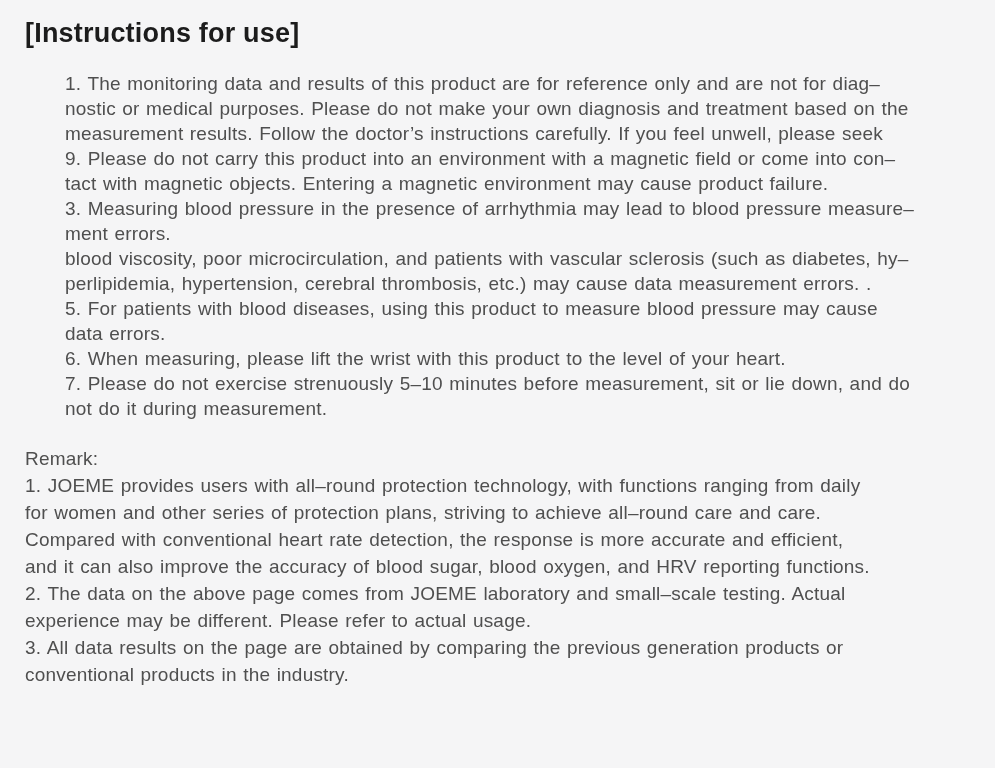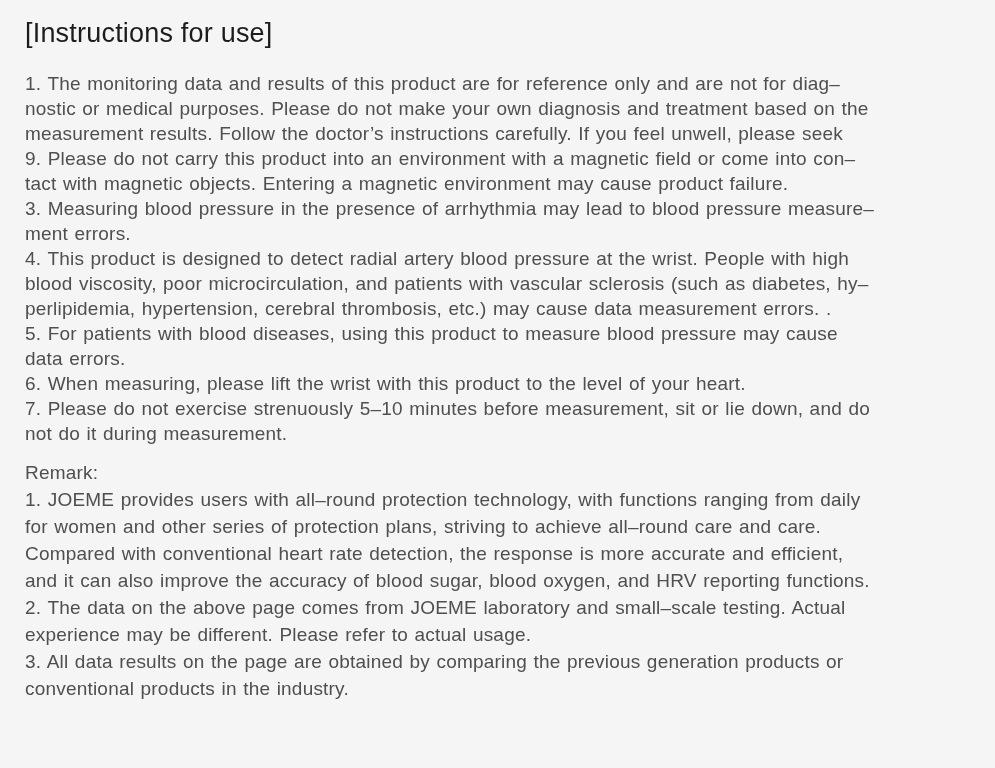--- a/index.html
+++ b/index.html
@@ -15,58 +15,58 @@
   }
   .doc {
     box-sizing: border-box;
     width: 995px;
     height: 768px;
     padding: 16px 27px 0 25px;
   }
   .page-title {
     margin: 0 0 21px 0;
     font-size: 27px;
-    font-weight: 400;
+    font-weight: 700;
     letter-spacing: 0.2px;
     color: #1c1c1c;
     line-height: 34px;
   }
   .body-text {
     color: #4f4f4f;
     font-size: 19px;
     letter-spacing: 0.2px;
     word-spacing: 1px;
   }
   .instructions .line {
     line-height: 25px;
     white-space: pre-wrap;
+    margin-left: 40px;
   }
   .remark {
-    margin-top: 13px;
+    margin-top: 24px;
   }
   .remark .line {
     line-height: 27px;
     white-space: pre-wrap;
   }
 </style>
 </head>
 <body>
 
 <div class="doc">
   <h1 class="page-title">[Instructions for use]</h1>
 
   <section class="instructions body-text">
     <div class="line">1. The monitoring data and results of this product are for reference only and are not for diag–</div>
     <div class="line">nostic or medical purposes. Please do not make your own diagnosis and treatment based on the</div>
     <div class="line">measurement results. Follow the doctor’s instructions carefully. If you feel unwell, please seek</div>
     <div class="line">9. Please do not carry this product into an environment with a magnetic field or come into con–</div>
     <div class="line">tact with magnetic objects. Entering a magnetic environment may cause product failure.</div>
     <div class="line">3. Measuring blood pressure in the presence of arrhythmia may lead to blood pressure measure–</div>
     <div class="line">ment errors.</div>
-    <div class="line">4. This product is designed to detect radial artery blood pressure at the wrist. People with high</div>
     <div class="line">blood viscosity, poor microcirculation, and patients with vascular sclerosis (such as diabetes, hy–</div>
     <div class="line">perlipidemia, hypertension, cerebral thrombosis, etc.) may cause data measurement errors. .</div>
     <div class="line">5. For patients with blood diseases, using this product to measure blood pressure may cause</div>
     <div class="line">data errors.</div>
     <div class="line">6. When measuring, please lift the wrist with this product to the level of your heart.</div>
     <div class="line">7. Please do not exercise strenuously 5–10 minutes before measurement, sit or lie down, and do</div>
     <div class="line">not do it during measurement.</div>
   </section>
 
   <section class="remark body-text">

